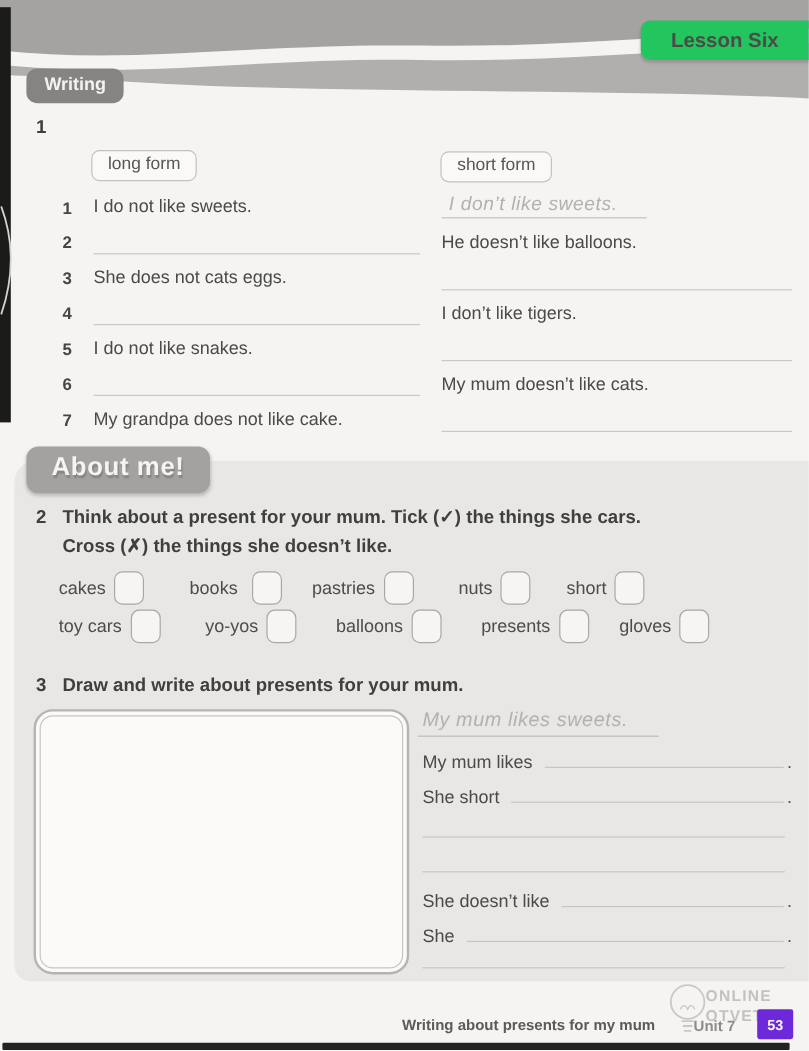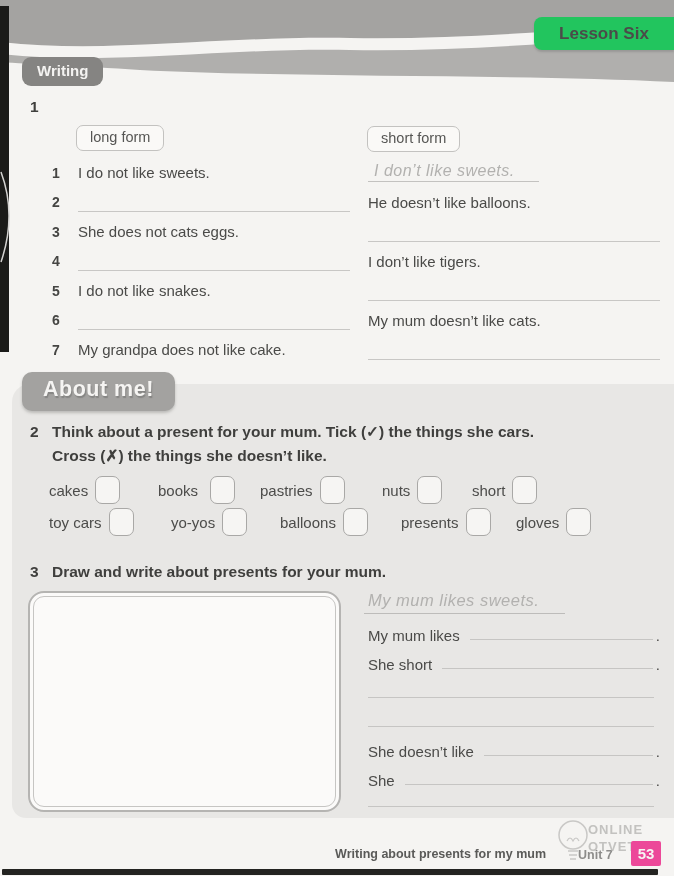--- a/index.html
+++ b/index.html
@@ -53,37 +53,37 @@
   .cbox{width:23px;height:26px;border:1.5px solid #a9a8a6;border-radius:7px;background:#f6f5f3;flex:none;}
 
   
   .x3head{position:absolute;left:30px;top:563px;z-index:2;display:flex;font-weight:bold;
     font-size:15.5px;color:#3f3f3d;}
   .x3head .num{width:22px;flex:none;}
   .drawbox{position:absolute;left:28px;top:591px;width:313px;height:221px;z-index:2;
     border:2px solid #b5b4b2;border-radius:16px;background:#fbfaf9;padding:3px;box-sizing:border-box;}
   .drawbox-inner{width:100%;height:100%;border:1px solid #c6c5c3;border-radius:11px;box-sizing:border-box;}
   .x3rows{position:absolute;left:352px;top:591px;width:308px;z-index:2;}
-  .x3row{display:flex;align-items:flex-end;height:29px;font-size:15px;color:#4a4a48;margin-left:16px;}
+  .x3row{display:flex;align-items:flex-end;height:29px;font-size:15px;color:#4a4a48;}
   .x3row.ex-row{height:27px;align-items:flex-start;}
   .x3row.last{height:22px;}
   .x3row .lbl{margin-bottom:3px;}
   .x3row .dot{margin-bottom:3px;}
   .fline{flex:1;border-bottom:1.2px solid #c6c5c3;margin:0 3px 7px 10px;}
   .fline.solo{margin-left:0;margin-right:6px;}
   .ex3{font-style:italic;font-size:16.5px;color:#b2b1af;border-bottom:1.2px solid #bdbcba;
     padding:0 26px 3px 4px;margin-left:-4px;letter-spacing:.5px;}
 
   
   .footer-caption{position:absolute;left:280px;width:266px;top:847px;text-align:right;
     font-weight:bold;font-size:12.5px;color:#5a5a58;z-index:2;}
   .footer-unit{position:absolute;left:578px;top:848px;font-weight:bold;font-size:12.5px;
     color:#8d8c8a;z-index:2;}
-  .page-num{position:absolute;left:631px;top:841px;width:30px;height:25px;background:#ec4899;
-    color:#f6f5f3;font-weight:bold;font-size:15px;display:flex;align-items:center;
+  .page-num{position:absolute;left:631px;top:841px;width:30px;height:25px;background:#6d28d9;
+    color:#f6f5f3;font-weight:bold;font-size:12px;display:flex;align-items:center;
     justify-content:center;z-index:4;border-radius:2px;}
   .watermark{position:absolute;left:554px;top:816px;width:120px;height:56px;z-index:3;}
   .wm-text{position:absolute;left:34px;top:5px;font-weight:bold;font-size:13px;letter-spacing:1px;
     line-height:17px;color:rgba(178,177,175,.75);}
   .bottom-bar{position:absolute;left:2px;top:869px;width:656px;height:6px;background:#232321;
     z-index:2;border-radius:1px;}
 </style>
 </head>
 <body>
 

